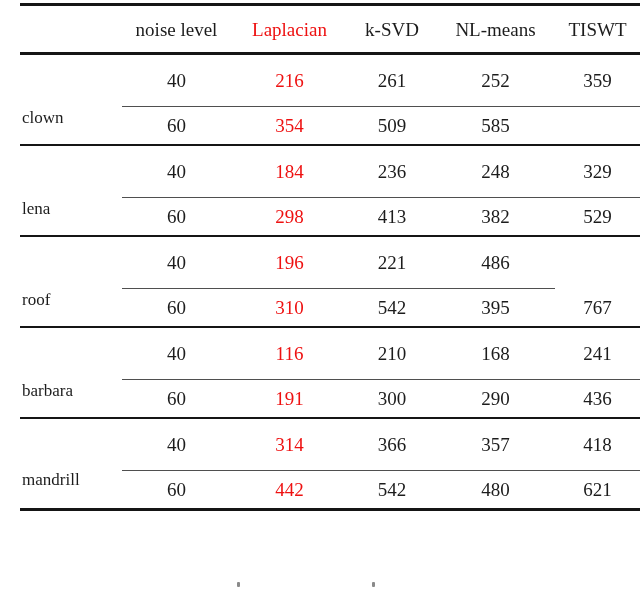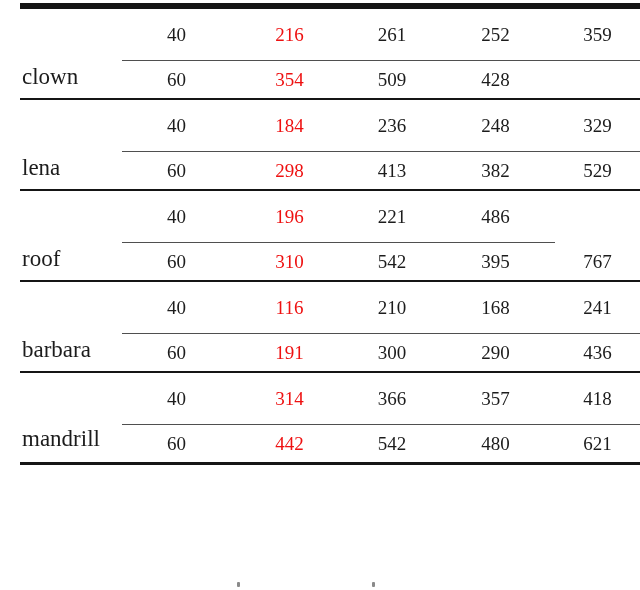--- a/index.html
+++ b/index.html
@@ -43,60 +43,68 @@
     height: 100%;
     display: flex;
     align-items: center;
     justify-content: center;
   }
   .red { color: var(--highlight, #ee1111); }
   .group { position: relative; border-radius: 18px; }
   .group-label {
     position: absolute;
     left: 22px;
-    bottom: 12px;
-    font-size: 23px;
+    bottom: 20px;
+    font-size: 17px;
     line-height: 1;
     color: var(--text, #1c1c1c);
   }
   .frag {
     position: absolute;
     width: 3px;
     height: 5px;
     border-radius: 1px;
     background: #8a8a8a;
   }
   .frag-a { left: 237px; top: 582px; }
   .frag-b { left: 372px; top: 582px; }
 </style>
 </head>
 <body>
 
 <div class="page">
 
   <div class="rule rule-top"></div>
 
+  <div class="row header-row">
+    <div class="cell"></div>
+    <div class="cell">noise level</div>
+    <div class="cell red">Laplacian</div>
+    <div class="cell">k-SVD</div>
+    <div class="cell">NL-means</div>
+    <div class="cell">TISWT</div>
+  </div>
 
   <div class="rule rule-header"></div>
 
   <div class="group">
     <div class="row top-row">
       <div class="cell"></div>
       <div class="cell pline">40</div>
       <div class="cell pline red">216</div>
       <div class="cell pline">261</div>
       <div class="cell pline">252</div>
       <div class="cell pline">359</div>
     </div>
     <div class="row bottom-row">
       <div class="cell"></div>
       <div class="cell">60</div>
       <div class="cell red">354</div>
       <div class="cell">509</div>
-      <div class="cell">428</div>
+      <div class="cell">585</div>
     </div>
     <div class="group-label">clown</div>
     <div class="rule rule-group"></div>
   </div>
 
   <div class="group">
     <div class="row top-row">
       <div class="cell"></div>
       <div class="cell pline">40</div>
       <div class="cell pline red">184</div>

